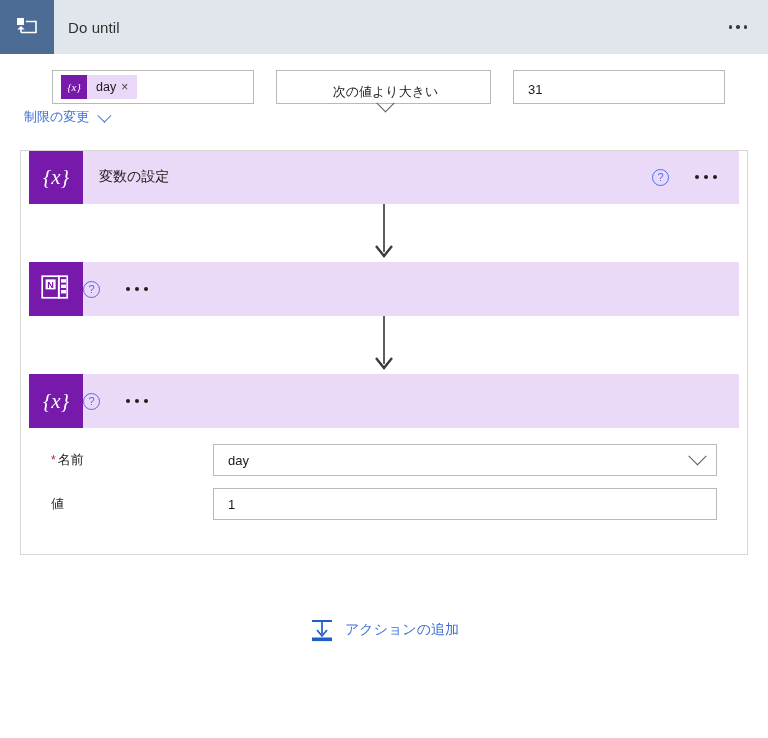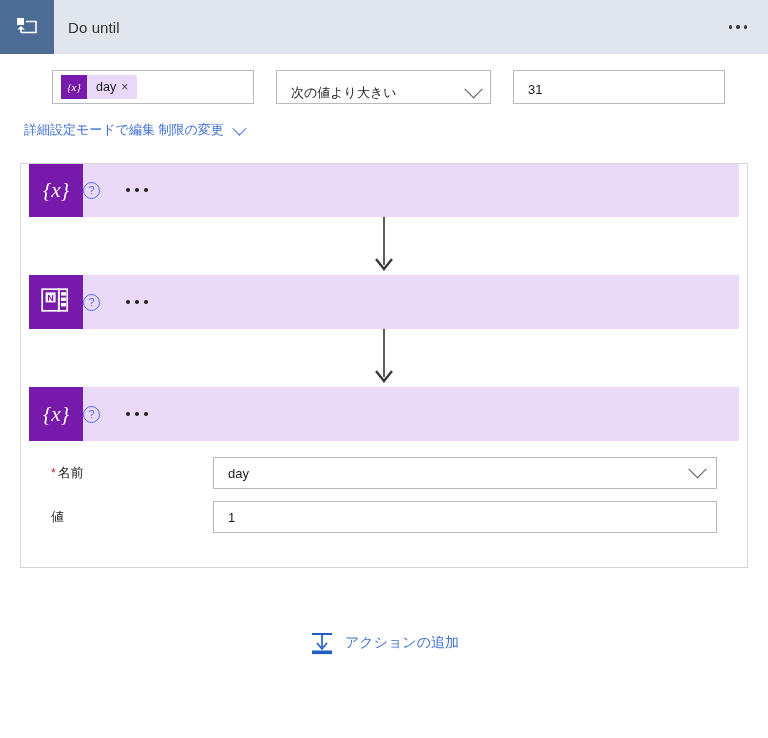--- a/index.html
+++ b/index.html
@@ -72,21 +72,21 @@
   }
   .field-box {
     height: 34px;
     border: 1px solid #b9b9b9;
     background: #ffffff;
     box-sizing: border-box;
     display: flex;
     align-items: center;
   }
   .token-field { width: 202px; padding-left: 8px; }
-  .op-field    { width: 215px; padding: 12px 10px 0 14px; justify-content: space-between; }
+  .op-field    { width: 215px; padding: 12px 10px 0 14px; justify-content: space-between; flex-direction: column; }
   .val-field   { width: 212px; padding: 4px 10px 0 14px; }
 
   .token-chip {
     display: inline-flex;
     align-items: center;
     height: 24px;
     background: #e9d8f7;
     color: #1b1a19;
     font-size: 12.5px;
   }
@@ -298,35 +298,33 @@
       <span class="op-text">次の値より大きい</span>
       <span class="chev"></span>
     </div>
 
     <div class="field-box val-field">
       <span class="val-text">31</span>
     </div>
   </div>
 
   <div class="link-row">
-    <div class="link link-1">
-      <span>詳細設定モードで編集</span>
-    </div>
     <div class="link link-2">
       <span>制限の変更</span>
       <span class="chev-sm"></span>
     </div>
   </div>
 
   <div class="inner-container">
 
     <div class="card">
       <div class="card-icon">
         <span class="varglyph">{x}</span>
       </div>
+      <div class="card-title">変数の設定</div>
       <div class="card-actions">
         <div class="help-icon">?</div>
         <div class="card-ellipsis">
           <span class="dot"></span>
           <span class="dot"></span>
           <span class="dot"></span>
         </div>
       </div>
     </div>
 

